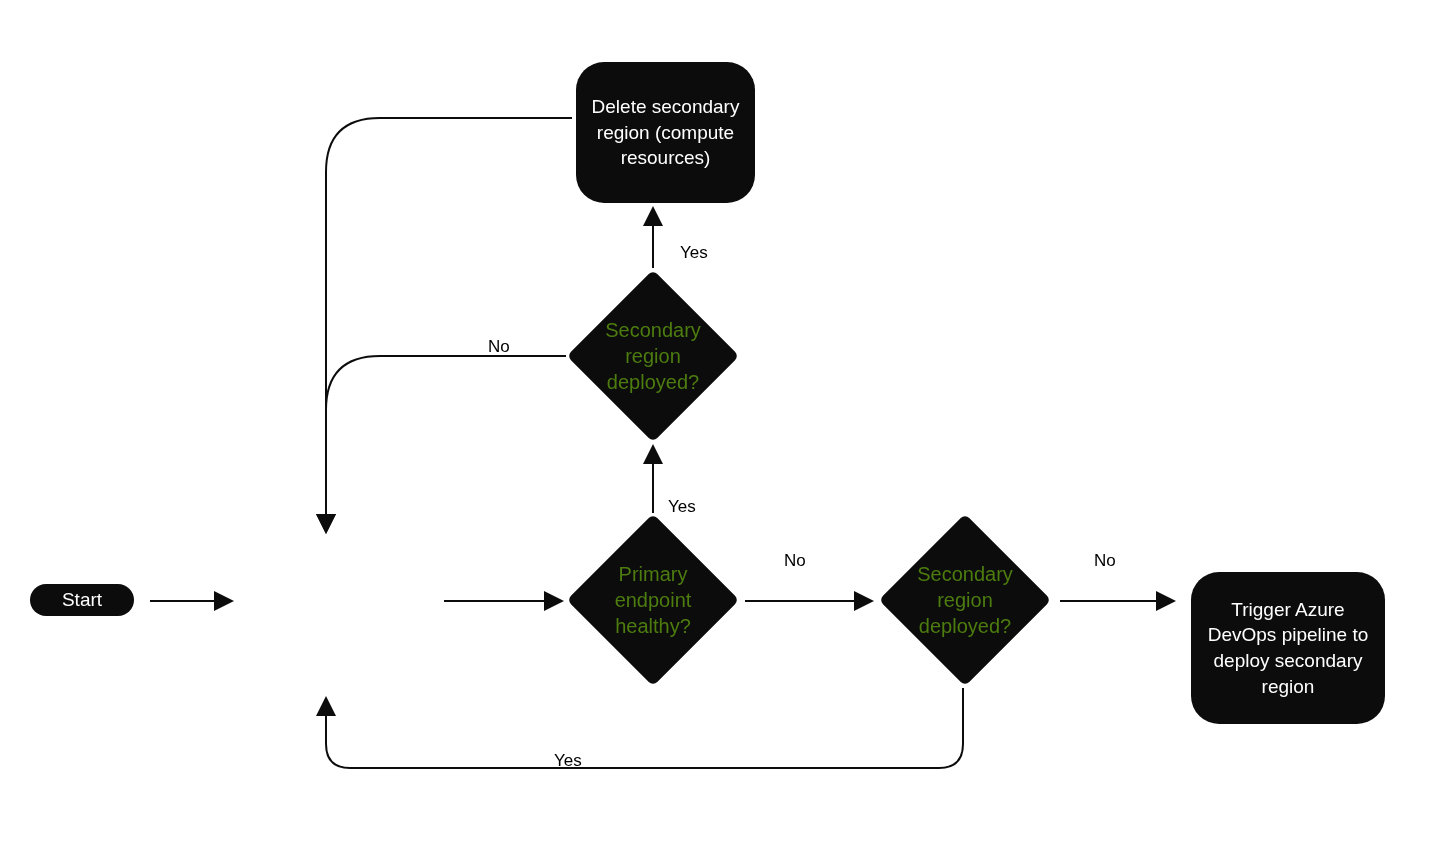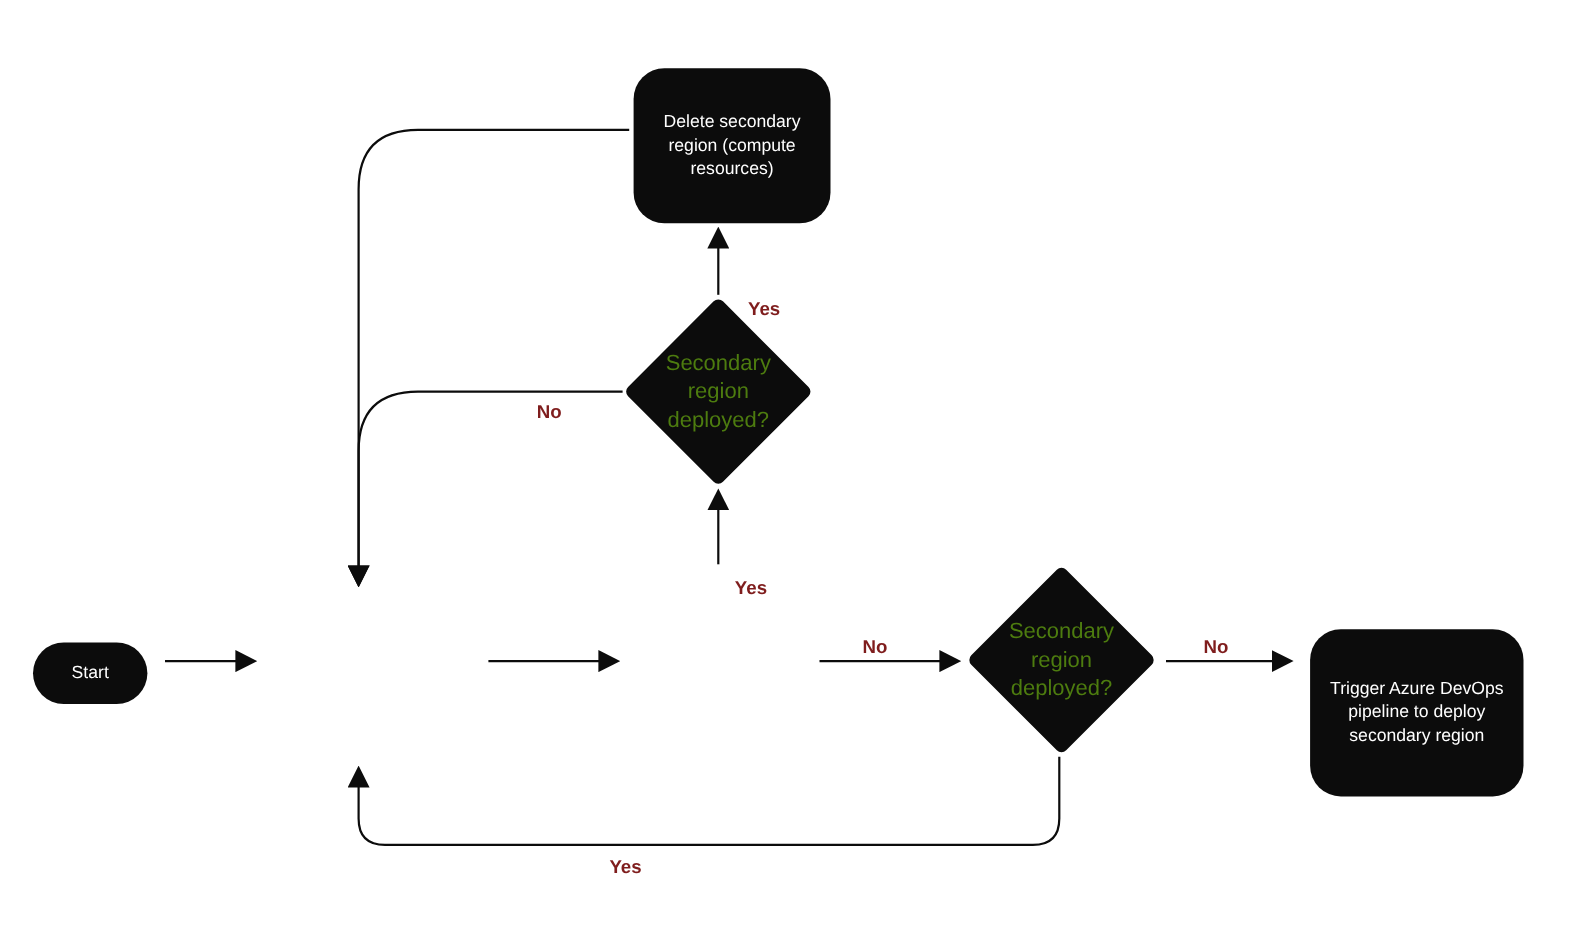--- a/index.html
+++ b/index.html
@@ -21,26 +21,26 @@
       border-radius: 24px;
     }
     .node {
       position: absolute;
       background: #0c0c0c;
       color: #fff;
       display: flex;
       align-items: center;
       justify-content: center;
       text-align: center;
-      font-size: 16px;
+      font-size: 19px;
       line-height: 1.35;
     }
     .pill {
       border-radius: 999px;
-      padding: 12px 22px;
+      padding: 0 22px;
     }
     .rounded {
       border-radius: 28px;
       padding: 18px 12px;
     }
     .diamond-wrap {
       position: absolute;
     }
     .diamond {
       width: 100%;
@@ -57,43 +57,48 @@
       justify-content: center;
       text-align: center;
       color: #4d7c0f;
       font-size: 20px;
       line-height: 1.3;
       padding: 0 10px;
       box-sizing: border-box;
     }
     .edge-label {
       position: absolute;
-      color: #7f1d1d;
+      color: #000000;
       font-size: 17px;
-      font-weight: 700;
-      margin-top: 28px;
+      font-weight: 400;
     }
     svg.arrows {
       position: absolute;
       top: 0; left: 0;
       width: 1442px;
       height: 842px;
       pointer-events: none;
     }
   </style>
 </head>
 <body>
 
 <div class="canvas">
 
   <div class="node pill" style="left:30px; top:584px; width:60px; height:32px;">
     <span>Start</span>
   </div>
 
 
+  <div class="diamond-wrap" style="left:592px; top:539px; width:122px; height:122px;">
+    <div class="diamond"></div>
+    <div class="diamond-text">
+      <span>Primary endpoint healthy?</span>
+    </div>
+  </div>
 
   <div class="diamond-wrap" style="left:592px; top:295px; width:122px; height:122px;">
     <div class="diamond"></div>
     <div class="diamond-text">
       <span>Secondary region deployed?</span>
     </div>
   </div>
 
   <div class="diamond-wrap" style="left:904px; top:539px; width:122px; height:122px;">
     <div class="diamond"></div>

